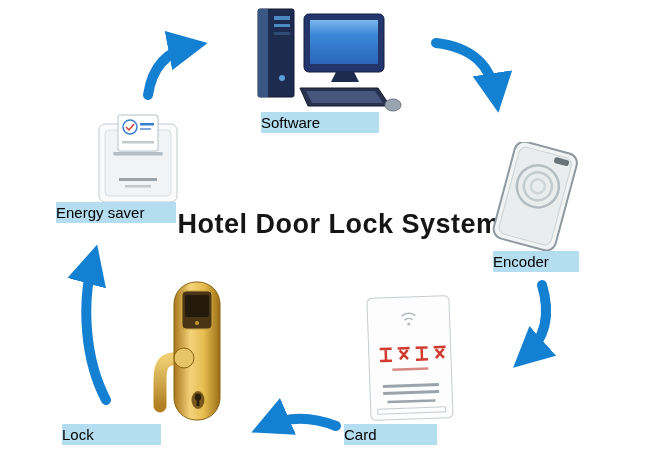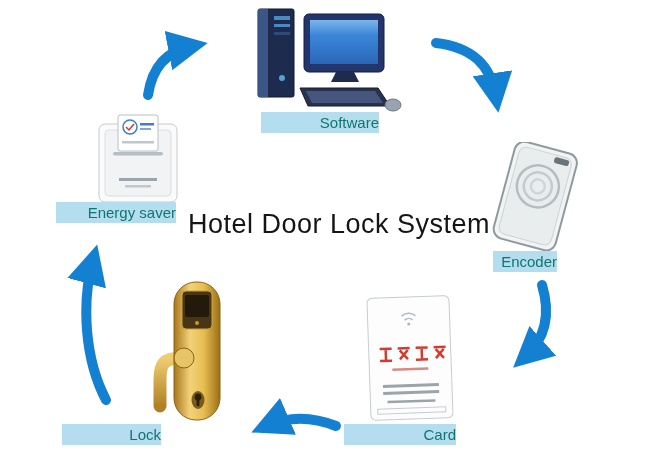--- a/index.html
+++ b/index.html
@@ -13,35 +13,35 @@
   }
   .arrows-layer {
     position: absolute;
     left: 0; top: 0;
     width: 650px; height: 450px;
     pointer-events: none;
   }
   .node-label {
     position: absolute;
     background: var(--label-bg, #b5ddf0);
-    color: #0f766e;
+    color: #000000;
     font-size: 15px;
     line-height: 21px;
     height: 21px;
-    text-align: right;
+    text-align: left;
     white-space: nowrap;
   }
   .diagram-title {
     position: absolute;
     left: 173px;
     top: 209px;
     width: 332px;
     margin: 0;
     font-size: 27px;
-    font-weight: normal;
+    font-weight: bold;
     color: var(--title, #151515);
     text-align: center;
     letter-spacing: 0.5px;
   }
   .art { position: absolute; }
 </style>
 </head>
 <body>
 
 <div class="canvas">
@@ -95,21 +95,21 @@
       <rect x="21" y="4" width="64" height="100" rx="10" fill="#f2f4f4" stroke="#8f9aa0" stroke-width="2"></rect>
       <rect x="26" y="9" width="54" height="90" rx="7" fill="#e9edee" stroke="#cbd3d6" stroke-width="1"></rect>
       <rect x="62" y="11" width="15" height="6" rx="2" fill="#6a7478"></rect>
       <g fill="none">
         <circle cx="53" cy="44" r="21" stroke="#b4bec2" stroke-width="2.5"></circle>
         <circle cx="53" cy="44" r="14" stroke="#c2cbce" stroke-width="2.5"></circle>
         <circle cx="53" cy="44" r="7" stroke="#ced6d9" stroke-width="2.5"></circle>
       </g>
     </g>
   </svg>
-  <div class="node-label" style="left:493px;top:251px;width:64px">Encoder</div>
+  <div class="node-label" style="left:493px;top:251px;width:86px">Encoder</div>
 
   <svg class="art" style="left:364px;top:294px" width="92" height="130" viewBox="0 0 92 130">
     <g transform="rotate(-2 46 65)">
       <rect x="5" y="3" width="82" height="122" rx="5" fill="#fdfdfd" stroke="#c6ccd1"></rect>
       <g stroke="#b0b8bd" fill="none" stroke-width="1.5">
         <path d="M39 22 a10 10 0 0 1 14 0"></path>
         <path d="M42 26 a6 6 0 0 1 8 0"></path>
         <circle cx="46" cy="30" r="1.6" fill="#b0b8bd" stroke="none"></circle>
       </g>
       <g stroke="#d23b2f" stroke-width="2.5" fill="none">
@@ -120,21 +120,21 @@
       </g>
       <rect x="28" y="74" width="36" height="2.5" fill="#d88a84"></rect>
       <g fill="#9aa4aa">
         <rect x="18" y="90" width="56" height="3"></rect>
         <rect x="18" y="97" width="56" height="3"></rect>
         <rect x="22" y="106" width="48" height="2.5"></rect>
       </g>
       <rect x="12" y="114" width="68" height="5" fill="none" stroke="#c6ccd1"></rect>
     </g>
   </svg>
-  <div class="node-label" style="left:344px;top:424px;width:112px">Card</div>
+  <div class="node-label" style="left:344px;top:424px;width:93px">Card</div>
 
   <svg class="art" style="left:142px;top:278px" width="84" height="148" viewBox="0 0 84 148">
     <defs>
       <linearGradient id="gold" x1="0" y1="0" x2="1" y2="0">
         <stop offset="0" stop-color="#a8761c"></stop>
           <stop offset="0.35" stop-color="#f3d27a"></stop>
         <stop offset="0.65" stop-color="#e6bd50"></stop>
           <stop offset="1" stop-color="#9c6e16"></stop>
       </linearGradient>
       <linearGradient id="gold2" x1="0" y1="0" x2="0" y2="1">

